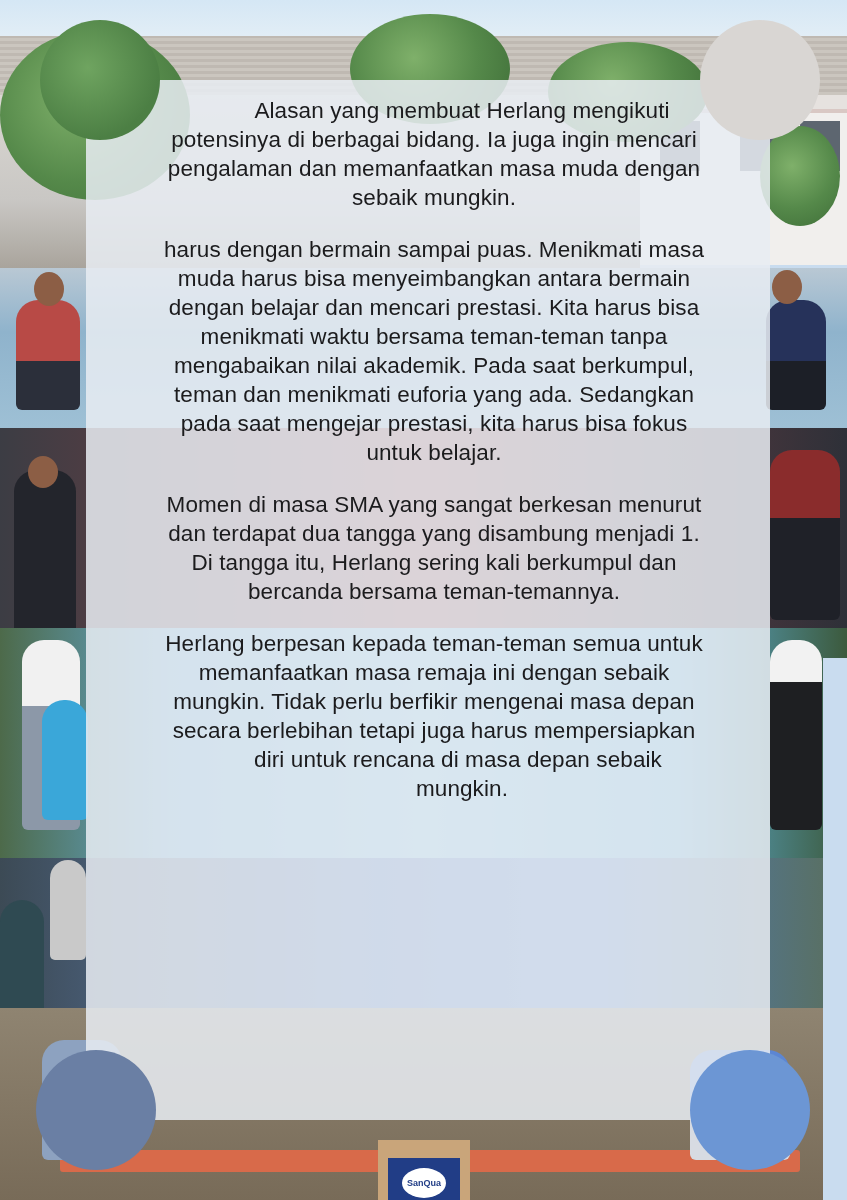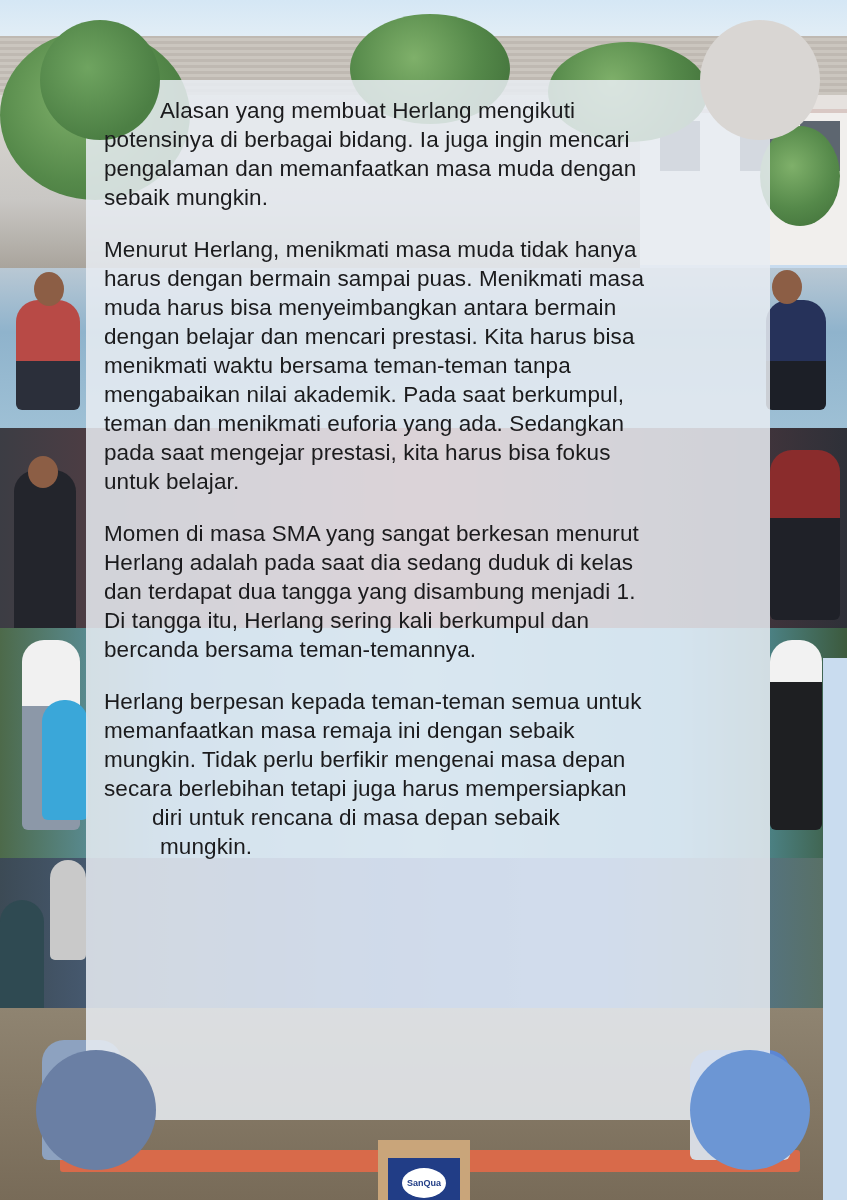--- a/index.html
+++ b/index.html
@@ -44,21 +44,21 @@
   
   .panel { position: absolute; left: 86px; top: 80px; width: 684px; height: 1040px;
     background: rgba(232, 236, 242, 0.86); }
   .notch { position: absolute; width: 120px; height: 120px; border-radius: 50%; }
   .notch.tl { left: 40px; top: 20px; background: radial-gradient(circle at 40% 40%, #6fa460 0%, #4c7f44 70%); }
   .notch.tr { left: 700px; top: 20px; background: #d9d6d3; }
   .notch.bl { left: 36px; top: 1050px; background: #6a7fa4; }
   .notch.br { left: 690px; top: 1050px; background: #6c96d4; }
 
   .text-block { position: absolute; left: 104px; top: 96px; width: 660px;
-    color: #1b1b1d; font-size: 22.5px; line-height: 29px; letter-spacing: 0.1px; }
+    color: #1b1b1d; font-size: 22.5px; line-height: 29px; letter-spacing: 0.1px; text-align: center; }
   .para { margin: 0 0 23px 0; }
   .para .line { display: block; white-space: nowrap; }
   .indent-1 { padding-left: 56px; }
   .indent-2 { padding-left: 48px; }
 </style>
 </head>
 <body>
 
 <div class="page">
 
@@ -114,33 +114,31 @@
   <div class="notch br"></div>
 
   <div class="text-block">
     <p class="para">
       <span class="line indent-1">Alasan yang membuat Herlang mengikuti</span>
       <span class="line">potensinya di berbagai bidang. Ia juga ingin mencari</span>
       <span class="line">pengalaman dan memanfaatkan masa muda dengan</span>
       <span class="line">sebaik mungkin.</span>
     </p>
     <p class="para">
-      <span class="line">Menurut Herlang, menikmati masa muda tidak hanya</span>
       <span class="line">harus dengan bermain sampai puas. Menikmati masa</span>
       <span class="line">muda harus bisa menyeimbangkan antara bermain</span>
       <span class="line">dengan belajar dan mencari prestasi. Kita harus bisa</span>
       <span class="line">menikmati waktu bersama teman-teman tanpa</span>
       <span class="line">mengabaikan nilai akademik. Pada saat berkumpul,</span>
       <span class="line">teman dan menikmati euforia yang ada. Sedangkan</span>
       <span class="line">pada saat mengejar prestasi, kita harus bisa fokus</span>
       <span class="line">untuk belajar.</span>
     </p>
     <p class="para">
       <span class="line">Momen di masa SMA yang sangat berkesan menurut</span>
-      <span class="line">Herlang adalah pada saat dia sedang duduk di kelas</span>
       <span class="line">dan terdapat dua tangga yang disambung menjadi 1.</span>
       <span class="line">Di tangga itu, Herlang sering kali berkumpul dan</span>
       <span class="line">bercanda bersama teman-temannya.</span>
     </p>
     <p class="para">
       <span class="line">Herlang berpesan kepada teman-teman semua untuk</span>
       <span class="line">memanfaatkan masa remaja ini dengan sebaik</span>
       <span class="line">mungkin. Tidak perlu berfikir mengenai masa depan</span>
       <span class="line">secara berlebihan tetapi juga harus mempersiapkan</span>
       <span class="line indent-2">diri untuk rencana di masa depan sebaik</span>

